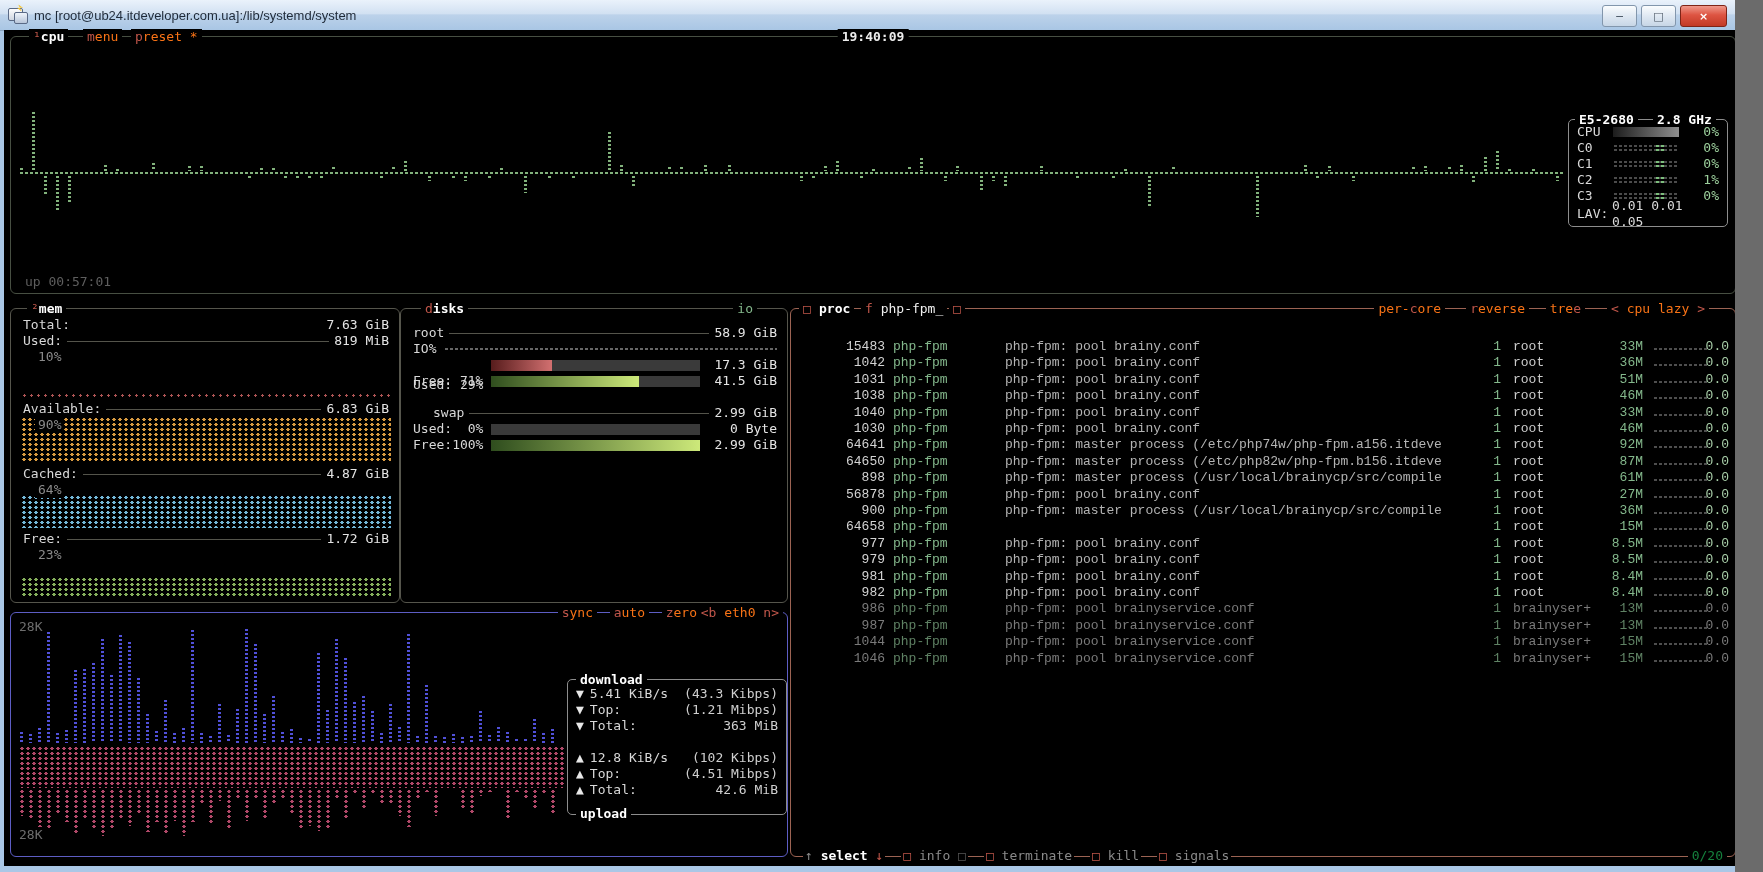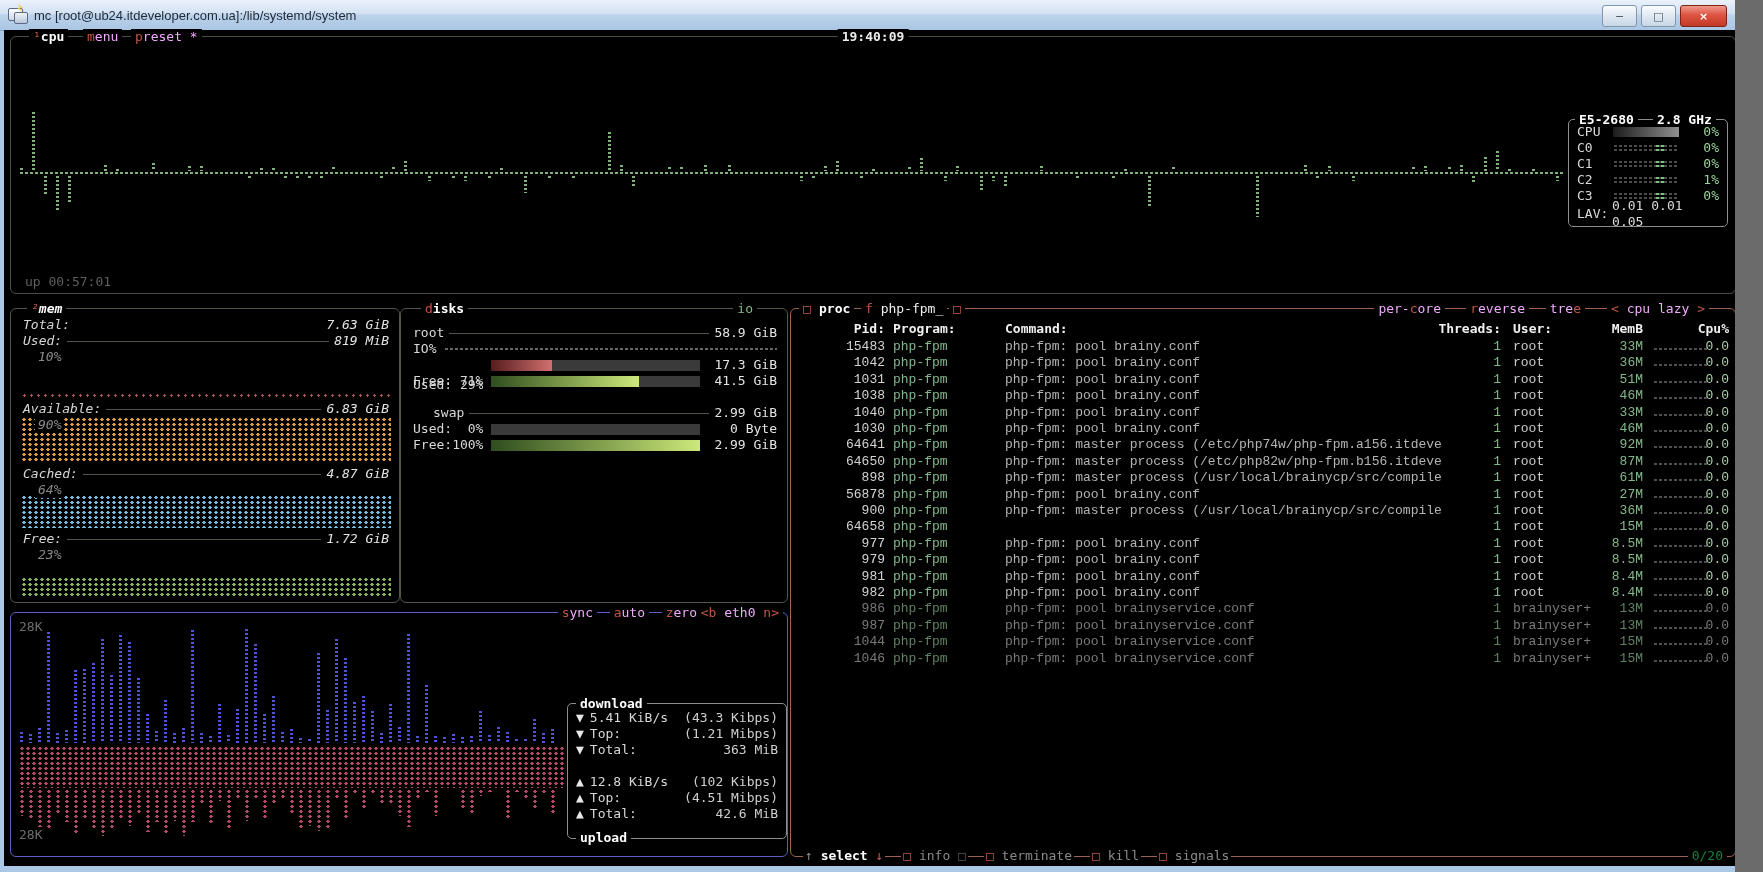--- a/index.html
+++ b/index.html
@@ -15,21 +15,21 @@
   .wbtn{width:33px;height:20px;border-radius:3px;display:flex;align-items:center;justify-content:center;font-family:"DejaVu Sans",sans-serif;font-size:11px;}
   .wbtn.minmax{background:linear-gradient(#fbfdfe,#dfe8f2 50%,#c7d6e6);border:1px solid #8296ac;color:#44505e;}
   .wbtn.close{width:45px;background:linear-gradient(#f09a8c,#dd5442 45%,#c23a26);border:1px solid #7e2417;color:#fff;font-weight:bold;}
   
   .terminal{position:absolute;left:4px;top:30px;width:1737px;height:836px;background:#000;font-family:"DejaVu Sans Mono",monospace;font-size:13px;line-height:16px;color:#cfcfcf;}
   .panel{position:absolute;border:1px solid #555;border-radius:6px;}
   .blabel{position:absolute;top:-8px;background:#000;padding:0 4px;white-space:pre;line-height:16px;}
   .bblabel{position:absolute;bottom:-8px;background:#000;padding:0 4px;white-space:pre;line-height:16px;}
   .sg-hi{color:var(--accent-red);}
   .sg-bold{color:#ffffff;font-weight:bold;}
-  .sg-txt{color:#f0abfc;}
+  .sg-txt{color:#f97316;}
   .sg-dim{color:#8a8a8a;}
   .sg-dimmer{color:#565656;}
   .sg-bright{color:#f0f0f0;}
   .dots{background-image:radial-gradient(var(--dc) 1.2px,transparent 1.3px);background-size:5px 4px;}
   .bigdots{background-image:radial-gradient(var(--dc) 1.6px,transparent 1.7px);background-size:6px 5px;}
   
   .clock{font-weight:bold;color:#ececec;}
   .uptime{position:absolute;left:14px;bottom:3px;color:#5e5e5e;}
   .cpu-info{position:absolute;border:1px solid #8d8d8d;border-radius:5px;}
   .cirow{position:absolute;left:8px;right:8px;height:16px;display:flex;align-items:center;}
@@ -217,21 +217,21 @@
           </div>
         <div class="cirow" style="top:86px;">
           <span class="lbl">LAV:</span>
           <span style="color:#dadada;">0.01 0.01 0.05</span>
         </div>
       </div>
 
       <span class="uptime">up 00:57:01</span>
     </div>
 
-    <div class="panel" id="mem-panel" style="left:6px;top:278px;width:388px;height:293px;border-color:var(--border-mem);font-style:italic;">
+    <div class="panel" id="mem-panel" style="left:6px;top:278px;width:388px;height:293px;border-color:var(--border-mem);">
       <span class="blabel" style="left:16px;"><span class="sg-hi">²</span><span class="sg-bold">mem</span></span>
       <div id="mem-rows">
           <div class="mrow" style="top: 8px;"><span class="lbl">Total:</span><span style="flex: 1 1 0%;"></span><span class="val">7.63 GiB</span></div>
           <div class="gblock bigdots" style="top: 84px; height: 5px; --dc: var(--mem-used); background-size: 7px 5px;"></div>
           <div class="mrow" style="top: 24px;"><span class="lbl">Used:</span><span class="fill"></span><span class="val">819 MiB</span></div>
           <div class="pct" style="top: 40px; z-index: 2; background: rgb(0, 0, 0); padding: 0px 3px;">10%</div>
           <div class="gblock bigdots" style="top: 108px; height: 46px; --dc: var(--mem-available);"></div>
           <div class="mrow" style="top: 92px;"><span class="lbl">Available:</span><span class="fill"></span><span class="val">6.83 GiB</span></div>
           <div class="pct" style="top: 108px; z-index: 2; background: rgb(0, 0, 0); padding: 0px 3px;">90%</div>
           <div class="gblock bigdots" style="top: 186px; height: 33px; --dc: var(--mem-cached);"></div>
@@ -384,21 +384,21 @@
           <div class="bigdots gcol" style="left: 468px; width: 6px; top: 0px; height: 2.76375px; --dc: var(--net-up);"></div>
           <div class="bigdots gcol" style="left: 477px; width: 6px; top: 0px; height: 1.03955px; --dc: var(--net-up);"></div>
           <div class="bigdots gcol" style="left: 486px; width: 6px; top: 0px; height: 30.1325px; --dc: var(--net-up);"></div>
           <div class="bigdots gcol" style="left: 495px; width: 6px; top: 0px; height: 3.49722px; --dc: var(--net-up);"></div>
           <div class="bigdots gcol" style="left: 504px; width: 6px; top: 0px; height: 8.67514px; --dc: var(--net-up);"></div>
           <div class="bigdots gcol" style="left: 513px; width: 6px; top: 0px; height: 18.9624px; --dc: var(--net-up);"></div>
           <div class="bigdots gcol" style="left: 522px; width: 6px; top: 0px; height: 5.01456px; --dc: var(--net-up);"></div>
           <div class="bigdots gcol" style="left: 531px; width: 6px; top: 0px; height: 25.37px; --dc: var(--net-up);"></div>
         </div>
 
-      <div class="netbox" style="left:556px;top:66px;width:218px;height:134px;margin-top:24px;">
+      <div class="netbox" style="left:556px;top:66px;width:218px;height:134px;">
         <span class="blabel sg-bold" style="left:8px;">download</span>
         <span class="bblabel sg-bold" style="left:8px;">upload</span>
         <div id="net-rows" style="padding-top:6px;">
             <div class="nrow"><span class="ic">▼</span><span class="lt">5.41 KiB/s</span><span class="rt">(43.3 Kibps)</span></div>
             <div class="nrow"><span class="ic">▼</span><span class="lt">Top:</span><span class="rt">(1.21 Mibps)</span></div>
             <div class="nrow"><span class="ic">▼</span><span class="lt">Total:</span><span class="rt">363 MiB</span></div>
             <div style="height: 16px;"></div>
             <div class="nrow"><span class="ic">▲</span><span class="lt">12.8 KiB/s</span><span class="rt">(102 Kibps)</span></div>
             <div class="nrow"><span class="ic">▲</span><span class="lt">Top:</span><span class="rt">(4.51 Mibps)</span></div>
             <div class="nrow"><span class="ic">▲</span><span class="lt">Total:</span><span class="rt">42.6 MiB</span></div>
@@ -409,29 +409,20 @@
     <div class="panel" id="proc-panel" style="left:786px;top:278px;width:944px;height:547px;border-color:var(--border-proc);">
       <span class="blabel" style="left:8px;"><span class="sg-hi">□</span></span>
       <span class="blabel" style="left:24px;"><span class="sg-bold">proc</span></span>
       <span class="blabel" style="left:70px;"><span class="sg-hi">f </span><span class="sg-bright">php-fpm</span><span class="sg-bright">_</span></span>
       <span class="blabel" style="left:158px;"><span class="sg-hi">□</span></span>
       <span class="blabel" style="right:290px;"><span class="sg-txt">per-</span><span class="sg-hi">c</span><span class="sg-txt">ore</span></span>
       <span class="blabel" style="right:206px;"><span class="sg-hi">r</span><span class="sg-txt">everse</span></span>
       <span class="blabel" style="right:150px;"><span class="sg-txt">tre</span><span class="sg-hi">e</span></span>
       <span class="blabel" style="right:26px;"><span class="sg-hi">&lt; </span><span class="sg-txt">cpu lazy</span><span class="sg-hi"> &gt;</span></span>
 
-      <div class="phead" style="left:10px;right:10px;">
-        <span class="pcol c-pid" style="color:#f0f0f0;">Pid:</span>
-        <span class="pcol c-prog" style="color:#f0f0f0;">Program:</span>
-        <span class="pcol c-cmd" style="color:#f0f0f0;">Command:</span>
-        <span class="pcol c-thr" style="color:#f0f0f0;">Threads:</span>
-        <span class="pcol c-user" style="color:#f0f0f0;">User:</span>
-        <span class="pcol c-mem" style="color:#f0f0f0;">MemB</span>
-        <span class="pcol c-cpu" style="color:#f0f0f0;">Cpu%</span>
-      </div>
       <div id="proc-rows" style="position:absolute;left:10px;right:10px;top:30px;bottom:10px;">
           <div class="prow" style="top: 0px;">
             <span class="pcol c-pid">15483</span>
             <span class="pcol c-prog">php-fpm</span>
             <span class="pcol c-cmd">php-fpm: pool brainy.conf</span>
             <span class="pcol c-thr">1</span>
             <span class="pcol c-user">root</span>
             <span class="pcol c-mem">33M</span>
             <div class="pcol c-grph dots"></div>
             <span class="pcol c-cpu">0.0</span>

